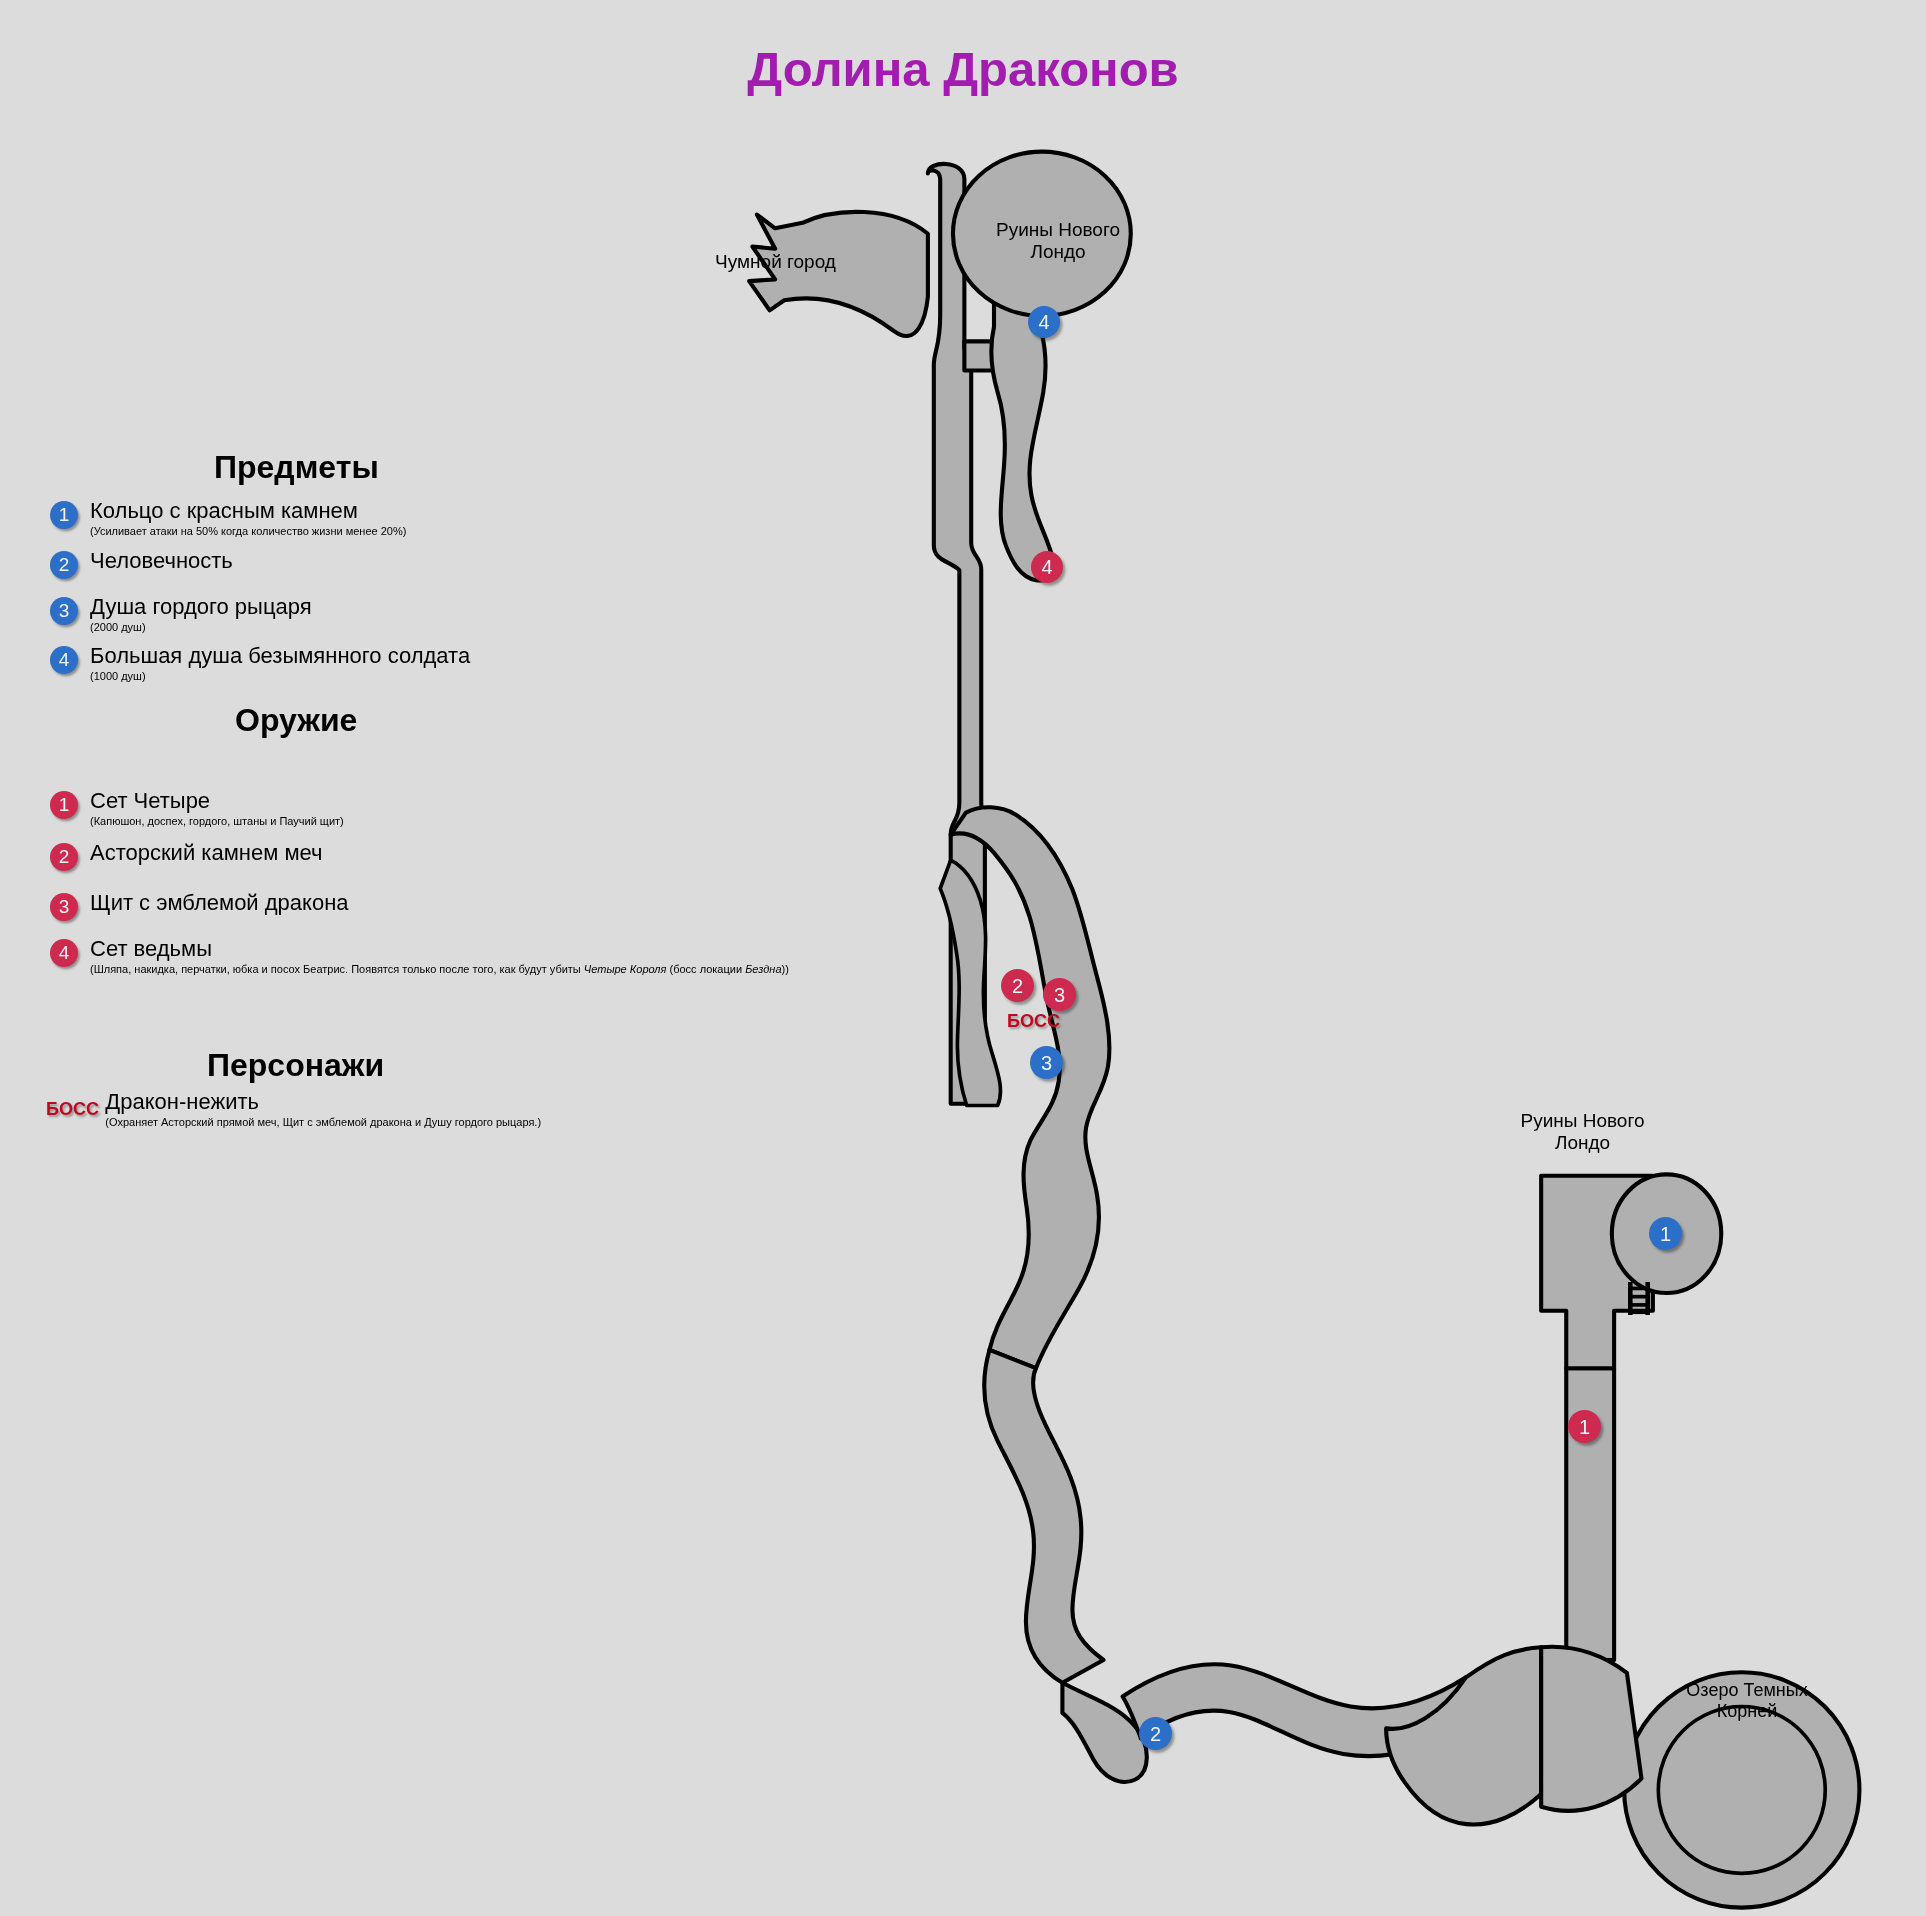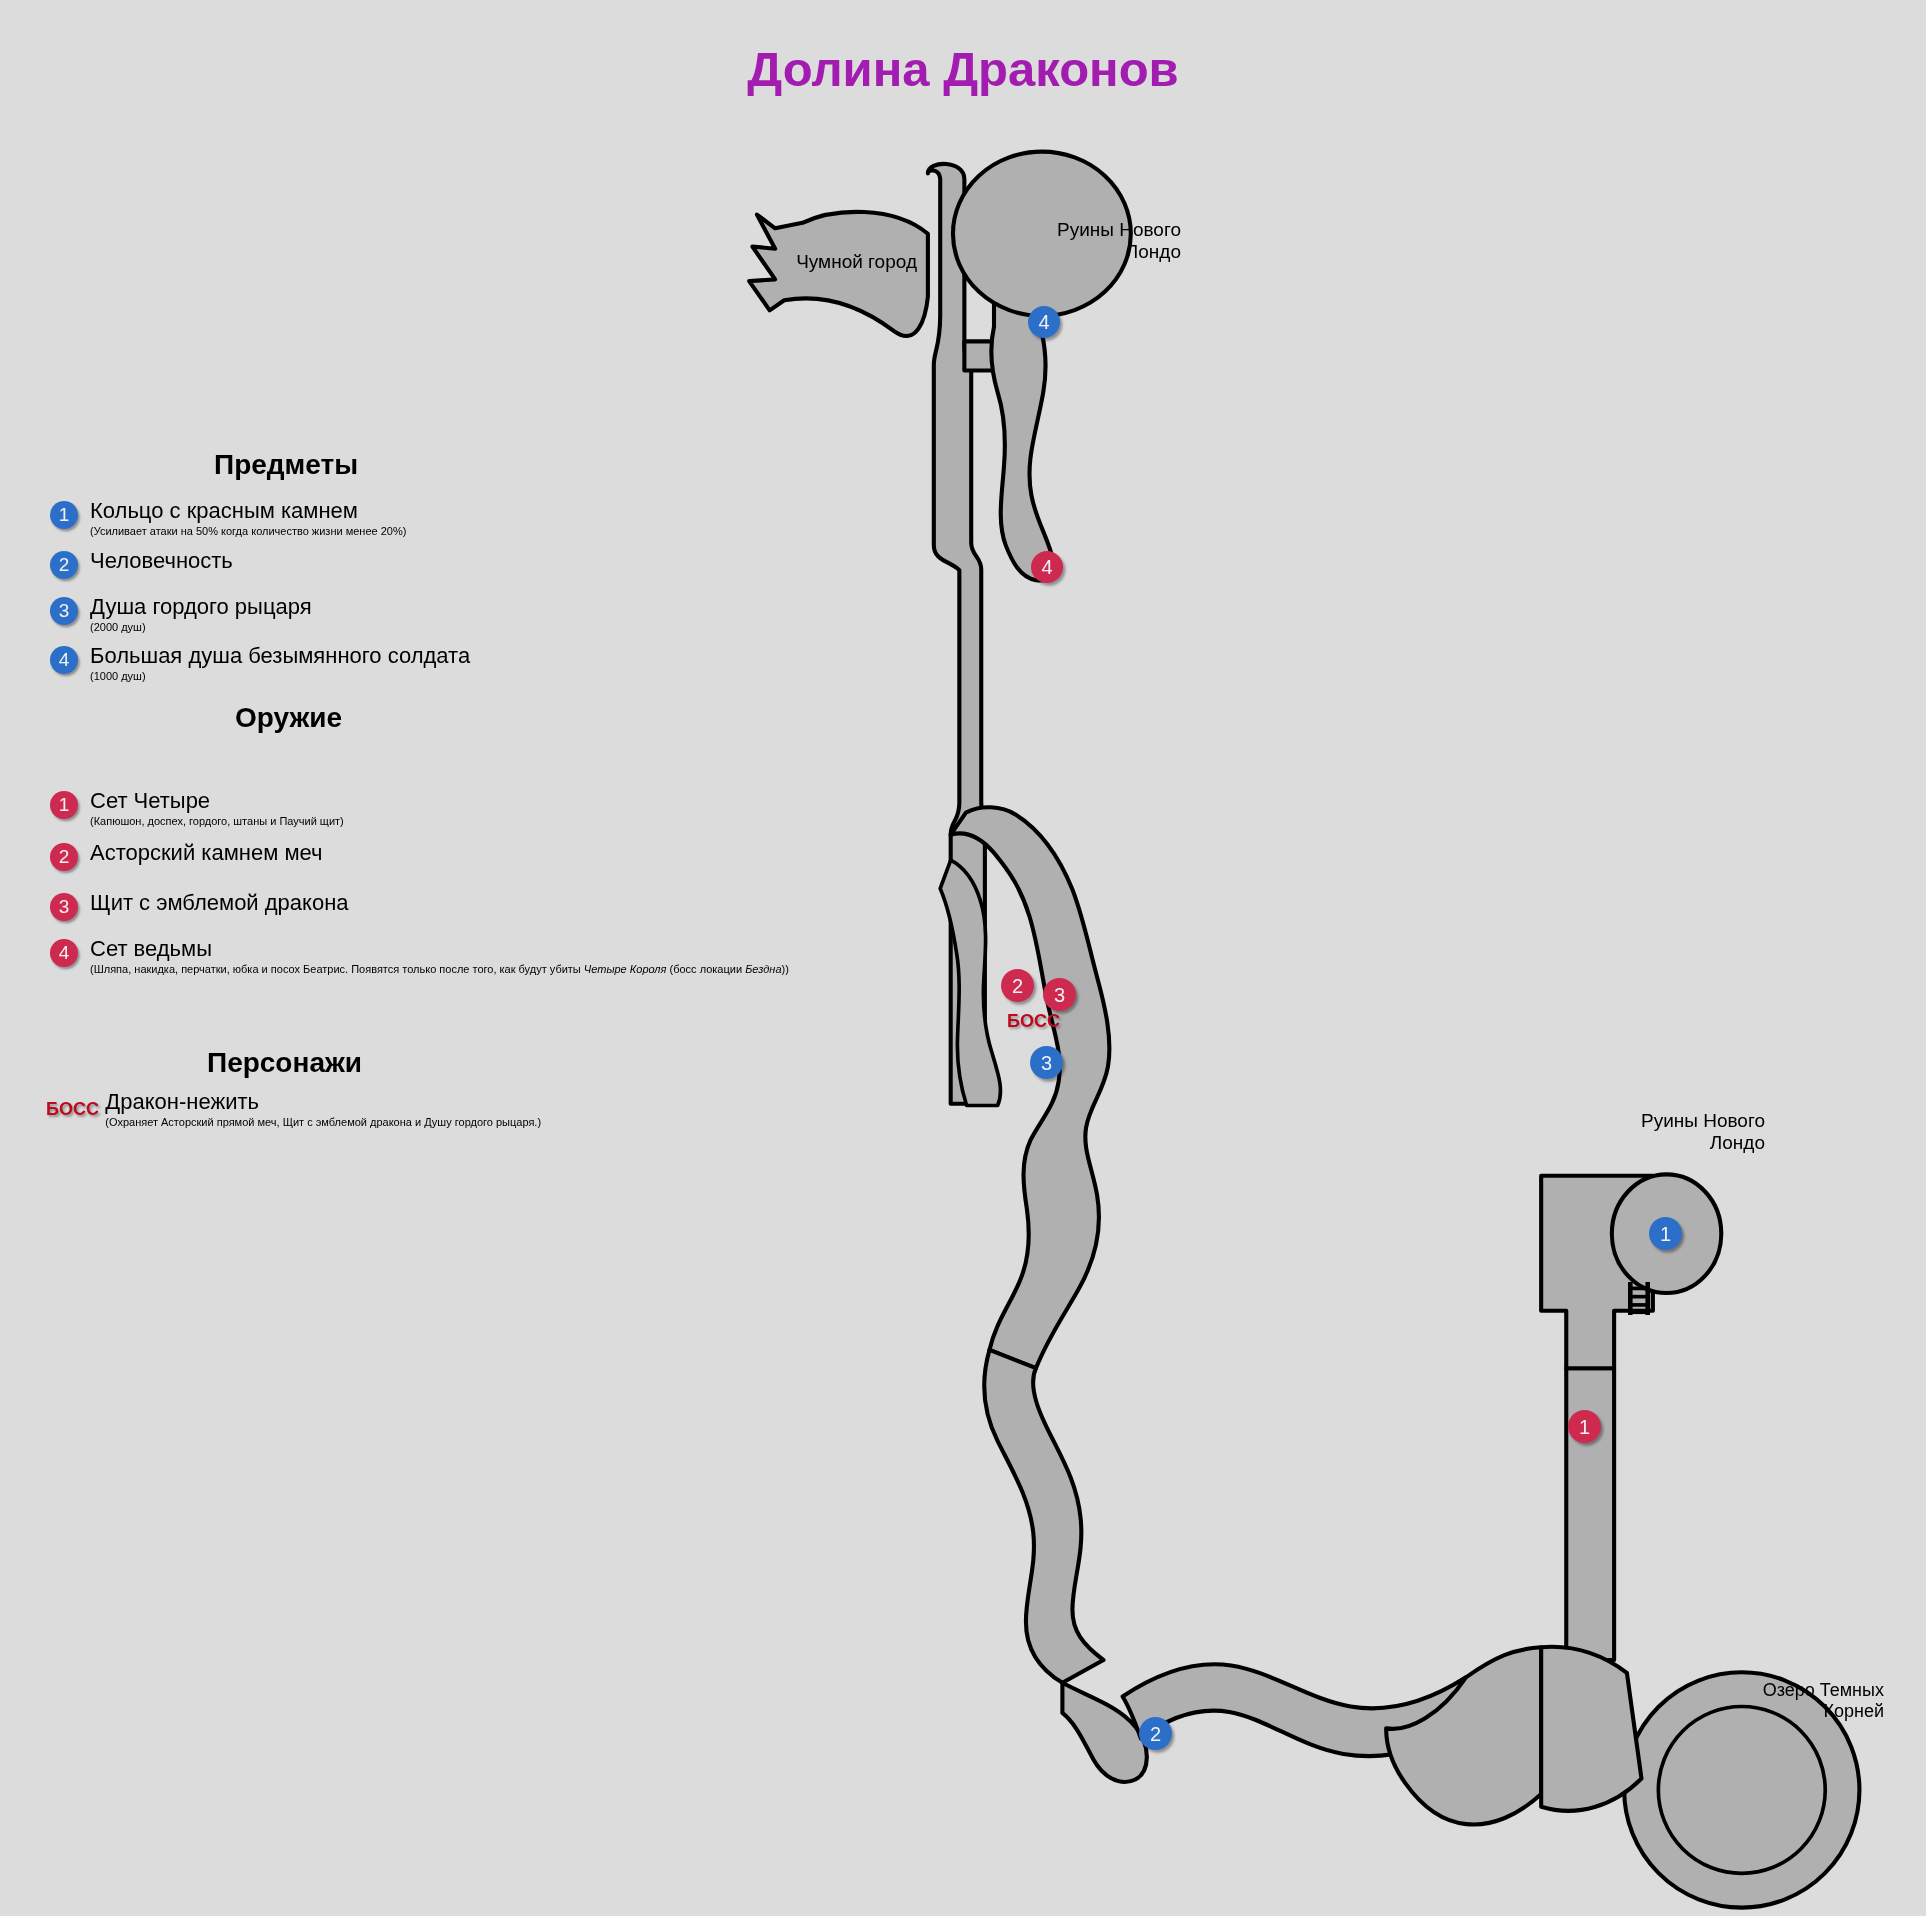--- a/index.html
+++ b/index.html
@@ -25,21 +25,21 @@
     text-align: center;
     font-size: 49px;
     font-weight: bold;
     color: #a21caf;
     letter-spacing: 0px;
   }
 
   
   .legend-heading {
     position: absolute;
-    font-size: 28px;
+    font-size: 32px;
     font-weight: bold;
     color: #000;
     white-space: nowrap;
   }
   #legend-items-heading  { left: 214px; top: 449px; }
   #legend-weapons-heading{ left: 235px; top: 702px; }
   #legend-chars-heading  { left: 207px; top: 1047px; }
 
   .legend-row {
     position: absolute;
@@ -95,21 +95,21 @@
     top: 0;
     width: 1926px;
     height: 1917px;
   }
 
   
   .map-label {
     position: absolute;
     font-size: 19px;
     color: #000;
-    text-align: right;
+    text-align: center;
     line-height: 1.18;
     white-space: pre;
   }
   #label-plague-town   { left: 634px; top: 251px; width: 283px; }
   #label-new-londo-top { left: 935px; top: 219px; width: 246px; }
   #label-new-londo-low { left: 1400px; top: 1110px; width: 365px; }
   #label-dark-root-lake{ left: 1610px; top: 1680px; width: 274px; font-size: 18px; }
 
   
   .marker {

